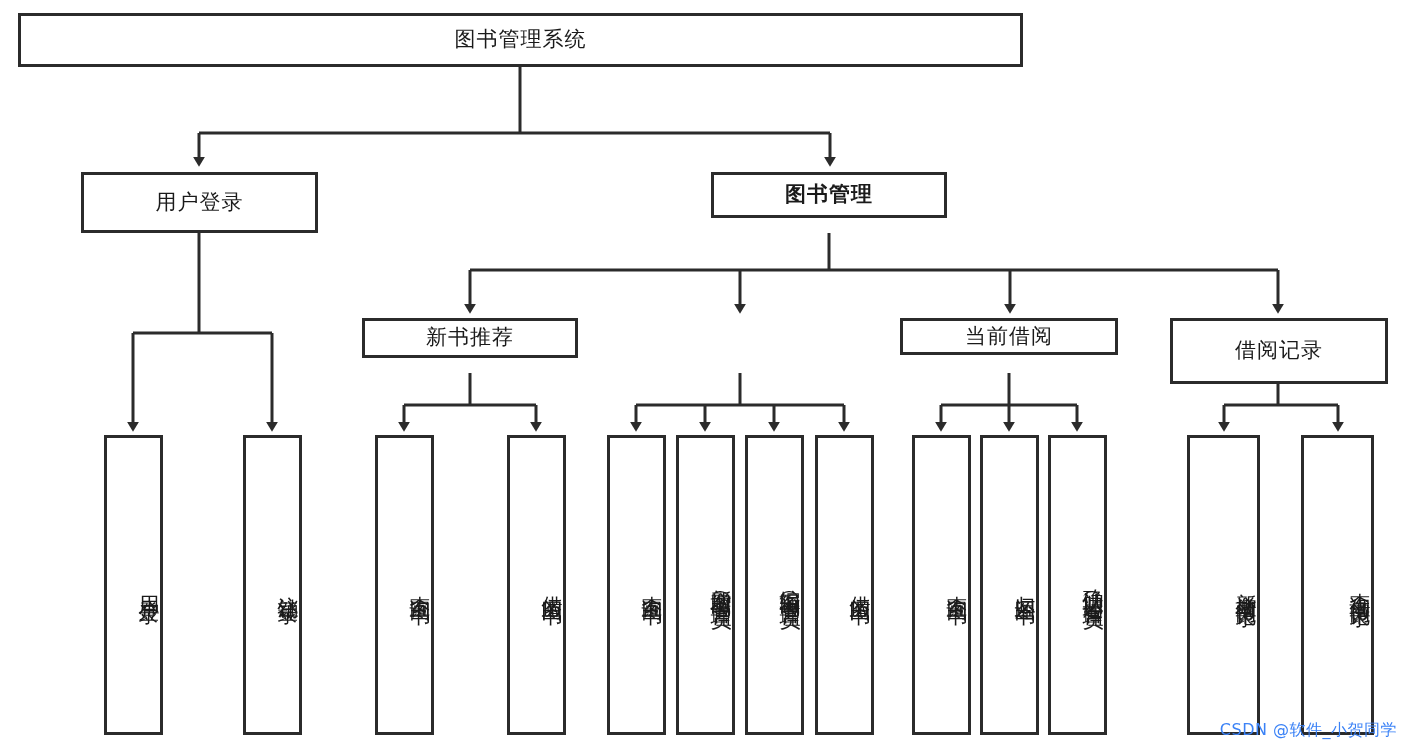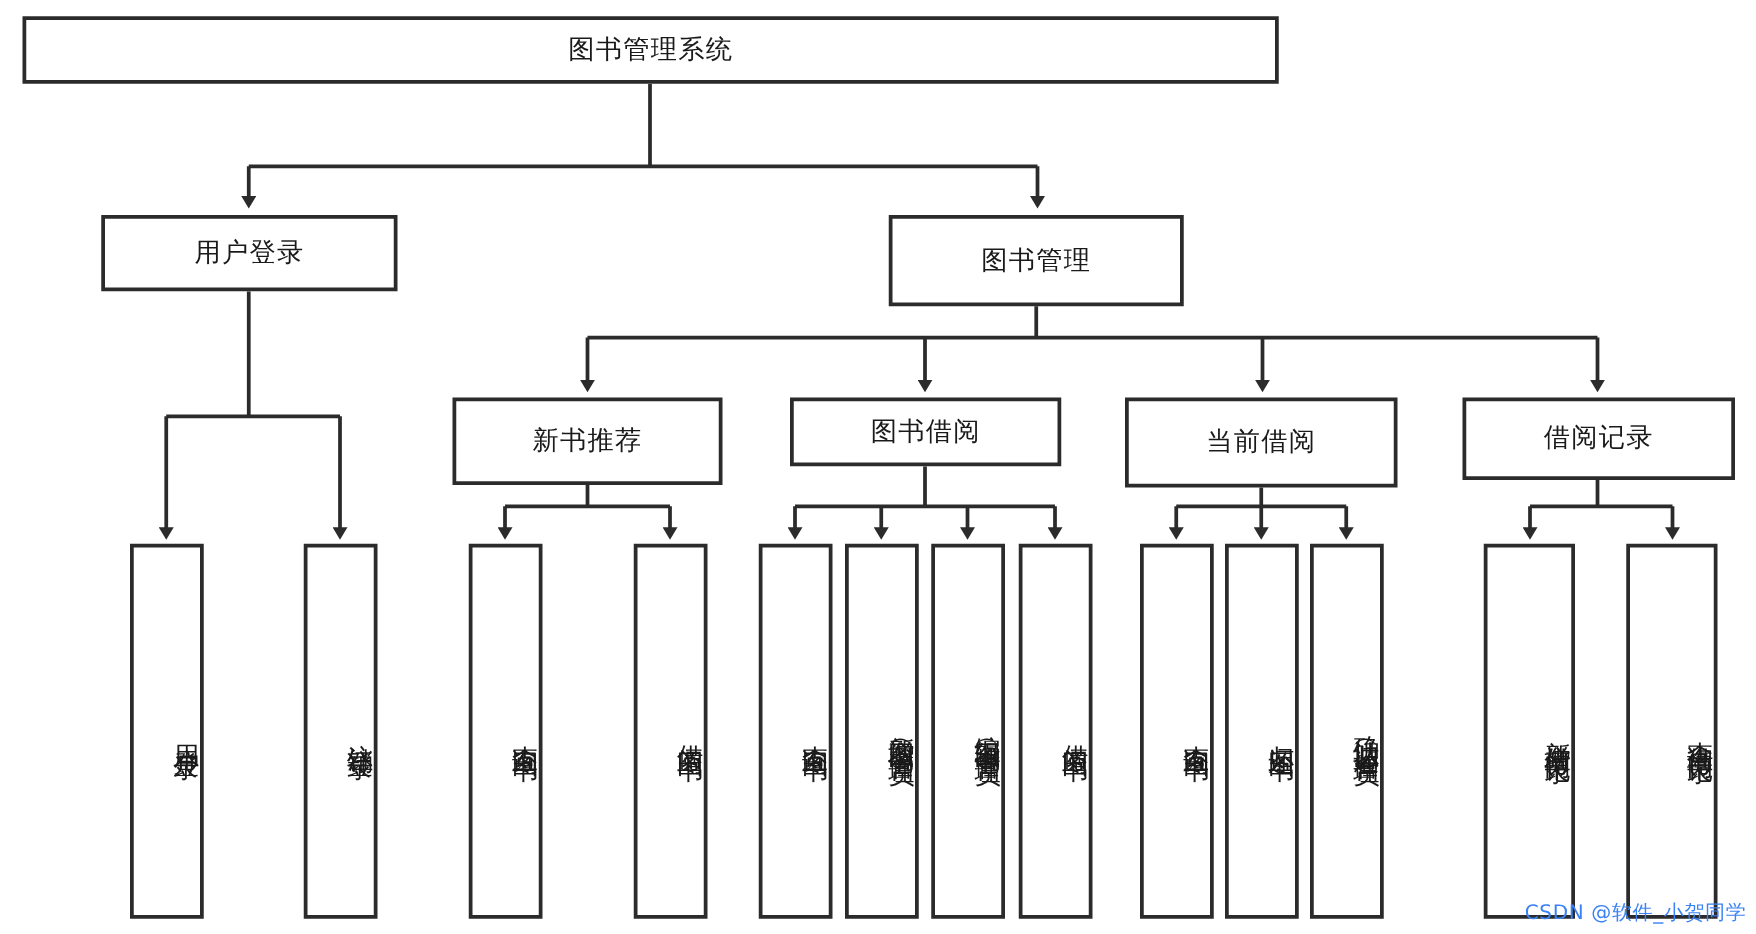--- a/index.html
+++ b/index.html
@@ -120,33 +120,30 @@
   </svg>
 
   <div class="node h root" style="left:18px; top:13px; width:1005px; height:54px;">
     <span>图书管理系统</span>
   </div>
 
   <div class="node h" style="left:81px; top:172px; width:237px; height:61px;">
     <span>用户登录</span>
   </div>
 
-  <div class="node h" style="left:711px; top:172px; width:236px; height:73px;">
+  <div class="node h" style="left:711px; top:172px; width:236px; height:46px;font-weight:bold;">
     <span>图书管理</span>
   </div>
 
-  <div class="node h" style="left:362px; top:318px; width:216px; height:70px;">
+  <div class="node h" style="left:362px; top:318px; width:216px; height:40px;">
     <span>新书推荐</span>
   </div>
 
-  <div class="node h" style="left:632px; top:318px; width:217px; height:55px;">
-    <span>图书借阅</span>
-  </div>
-
-  <div class="node h" style="left:900px; top:318px; width:218px; height:72px;">
+
+  <div class="node h" style="left:900px; top:318px; width:218px; height:37px;">
     <span>当前借阅</span>
   </div>
 
   <div class="node h" style="left:1170px; top:318px; width:218px; height:66px;">
     <span>借阅记录</span>
   </div>
 
   <div class="node v" style="left:104px; top:435px; width:59px; height:300px;">
     <span class="vtext">用户登录</span>
   </div>

